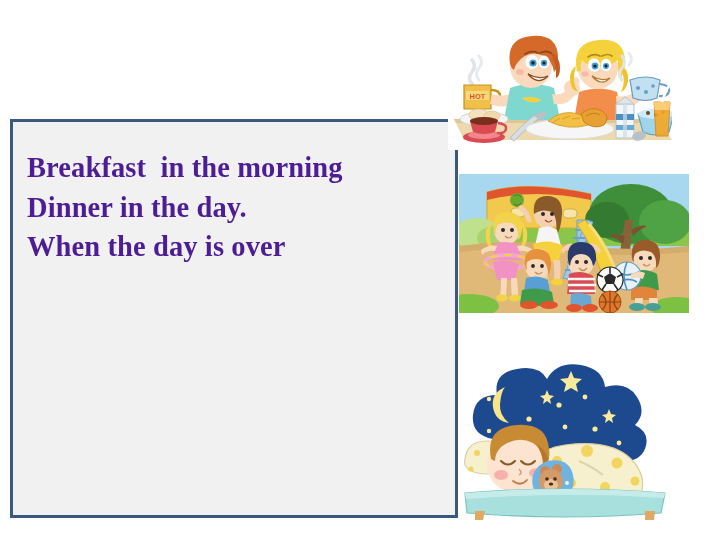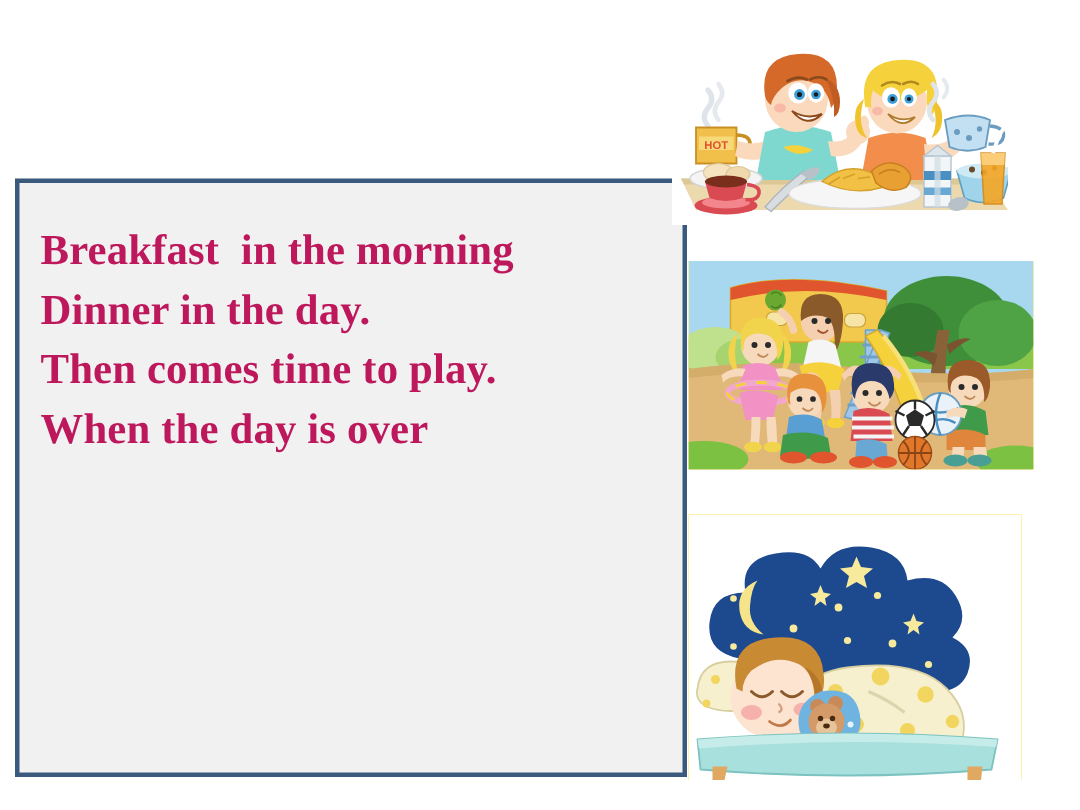--- a/index.html
+++ b/index.html
@@ -35,47 +35,46 @@
     position: absolute;
     left: 14px;
     top: 26px;
     width: 420px;
   }
   .poem-line {
     font-family: "Liberation Serif", serif;
     font-weight: bold;
     font-size: 28.5px;
     line-height: 39.5px;
-    color: #be185d;
+    color: #4c1d95;
     white-space: pre;
     letter-spacing: 0.1px;
   }
 
   
   .pic {
     position: absolute;
     overflow: hidden;
-    background: #fde047;
+    background: #84cc16;
   }
   .pic svg { display: block; width: 100%; height: 100%; }
 
   #pic-breakfast { left: 448px; top: 22px; width: 224px; height: 128px; }
   #pic-playground { left: 459px; top: 174px; width: 230px; height: 139px; }
   #pic-bedtime { left: 459px; top: 343px; width: 222px; height: 177px; }
 </style>
 </head>
 <body>
 
 <div class="slide">
 
   <div class="poem-box">
     <div class="poem-lines">
       <div class="poem-line">Breakfast  in the morning</div>
       <div class="poem-line">Dinner in the day.</div>
-      <div class="poem-line">Then comes time to play.</div>
       <div class="poem-line">When the day is over</div>
     </div>
   </div>
 
   <div class="pic" id="pic-breakfast">
     <svg viewBox="0 0 224 128" xmlns="http://www.w3.org/2000/svg">
       <rect x="0" y="0" width="224" height="128" fill="#ffffff"></rect>
 
       <path d="M6 97 L210 97 L224 118 L16 118 Z" fill="#ecd9ae"></path>
       <path d="M6 97 L210 97 L212 101 L8 101 Z" fill="#dcc795"></path>

